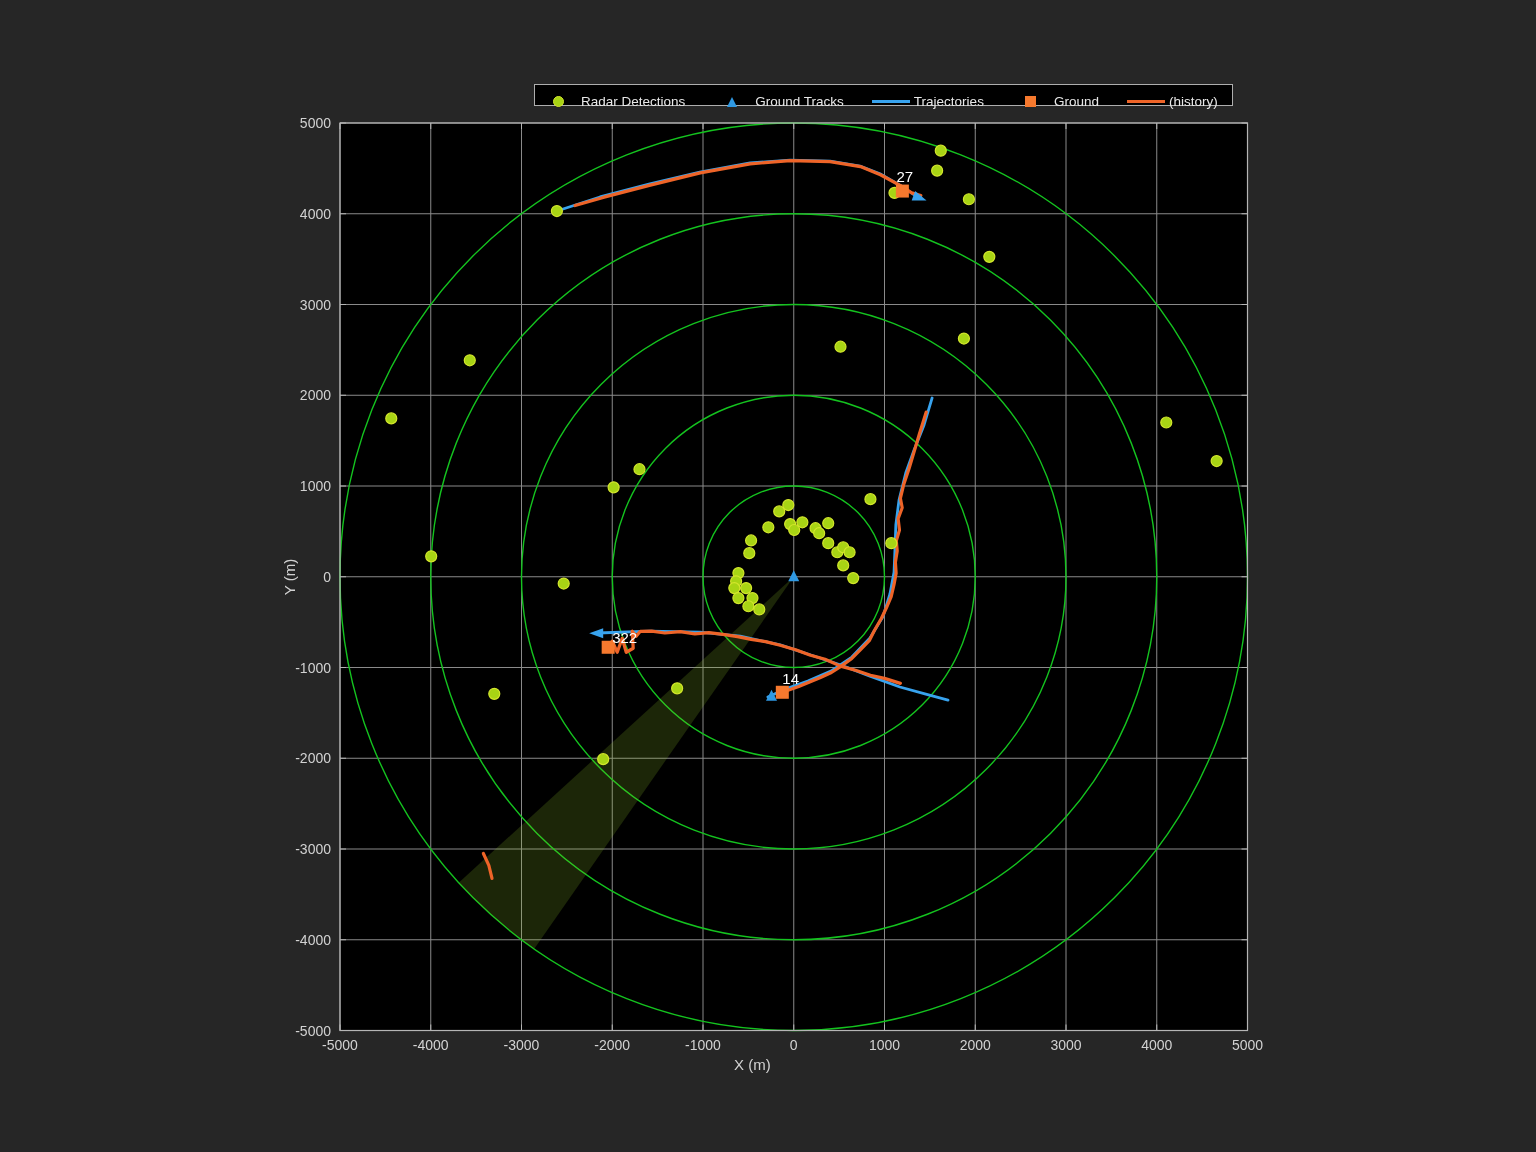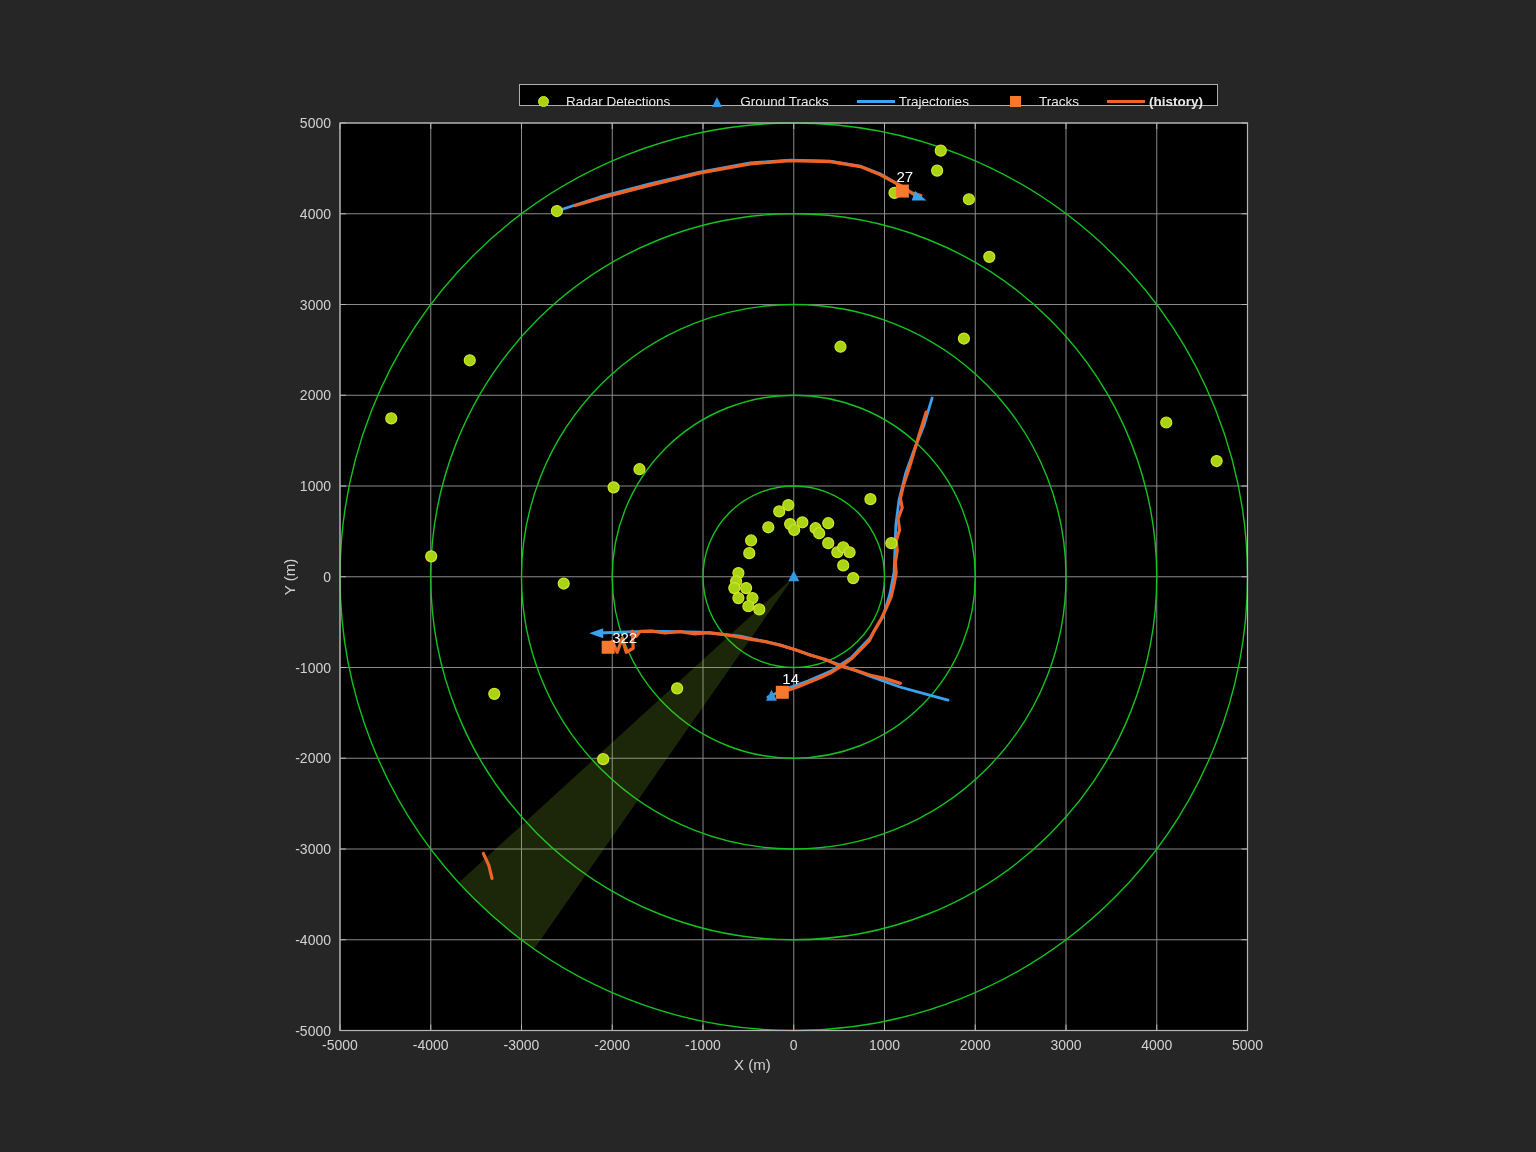--- a/index.html
+++ b/index.html
@@ -11,29 +11,29 @@
     overflow:hidden;
   }
   .figure{position:absolute;inset:0;}
   #plot-svg{position:absolute;left:0;top:0;}
   .axis-title{
     position:absolute;color:#d2d2d2;font-size:15px;
   }
   #xlabel{left:768px;top:1056px;transform:translateX(-50%);width:120px;text-align:left;left:794px;}
   #ylabel{left:289px;top:577px;transform:translate(-50%,-50%) rotate(-90deg);white-space:nowrap;}
   .legend{
-    position:absolute;left:519px;top:84px;height:22px;
+    position:absolute;left:534px;top:84px;height:22px;
     background:#000;border:1px solid #aeaeae;
     display:flex;align-items:center;
     padding:13px 10px 0 0;box-sizing:border-box;
   }
   .li{display:flex;align-items:center;height:100%;}
   .li .slot{width:46px;display:flex;justify-content:center;align-items:center;}
   .li .lbl{color:#e8e8e8;font-size:13.5px;margin-right:24px;white-space:nowrap;}
-  .li:last-child .lbl{margin-right:4px;font-weight:bold;}
+  .li:last-child .lbl{margin-right:4px;}
   .sw-circle{width:9px;height:9px;border-radius:50%;background:var(--det-fill);border:1px solid var(--det-edge);}
   .sw-tri{width:0;height:0;border-left:5.5px solid transparent;border-right:5.5px solid transparent;border-bottom:10px solid var(--gt-blue);}
   .sw-line-blue{width:38px;height:3px;background:var(--traj-blue);}
   .sw-square{width:11px;height:11px;background:var(--trk-orange);}
   .sw-line-orange{width:38px;height:3px;background:var(--hist-orange);}
 </style>
 </head>
 <body style="background: rgb(38, 38, 38);">
 
 <div class="figure">
@@ -217,21 +217,21 @@
     <div class="li">
       <span class="slot">
           <span class="sw-line-blue"></span>
         </span>
       <span class="lbl">Trajectories</span>
     </div>
     <div class="li">
       <span class="slot">
           <span class="sw-square"></span>
         </span>
-      <span class="lbl">Tracks</span>
+      <span class="lbl">Ground</span>
     </div>
     <div class="li">
       <span class="slot">
           <span class="sw-line-orange"></span>
         </span>
       <span class="lbl">(history)</span>
     </div>
   </div>
 </div>
 

